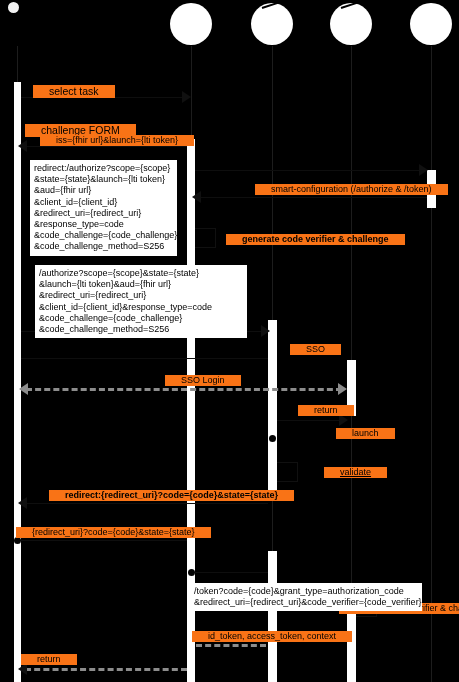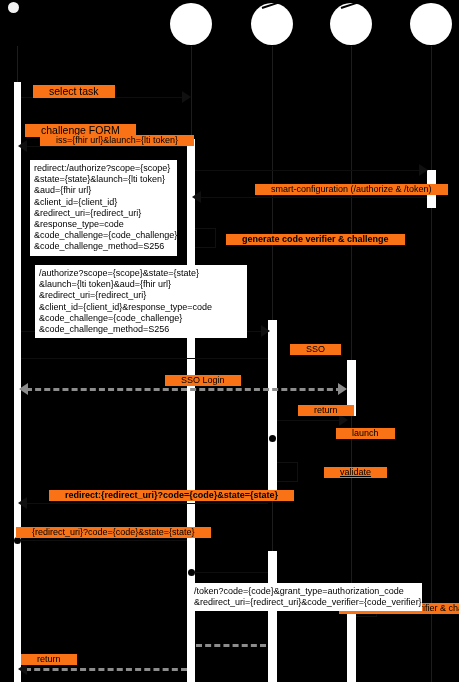--- a/index.html
+++ b/index.html
@@ -221,20 +221,21 @@
   <div class="label" style="left:336px;top:428px;">launch</div>
 
   <div class="label" style="left:324px;top:467px;text-decoration:underline;">validate</div>
 
   <div class="label" style="left:49px;top:490px;font-weight:bold;">redirect:{redirect_uri}?code={code}&amp;state={state}</div>
 
   <div class="label" style="left:16px;top:527px;">{redirect_uri}?code={code}&amp;state={state}</div>
 
   <div class="label" style="left:339px;top:603px;">validate code verifier &amp; challenge</div>
 
+  <div class="label" style="left:192px;top:631px;">id_token, access_token, context</div>
 
   <div class="label" style="left:21px;top:654px;">return</div>
 
   <div class="note" style="left:30px;top:160px;width:147px;">redirect:/authorize?scope={scope}
 &amp;state={state}&amp;launch={lti token}
 &amp;aud={fhir url}
 &amp;client_id={client_id}
 &amp;redirect_uri={redirect_uri}
 &amp;response_type=code
 &amp;code_challenge={code_challenge}

